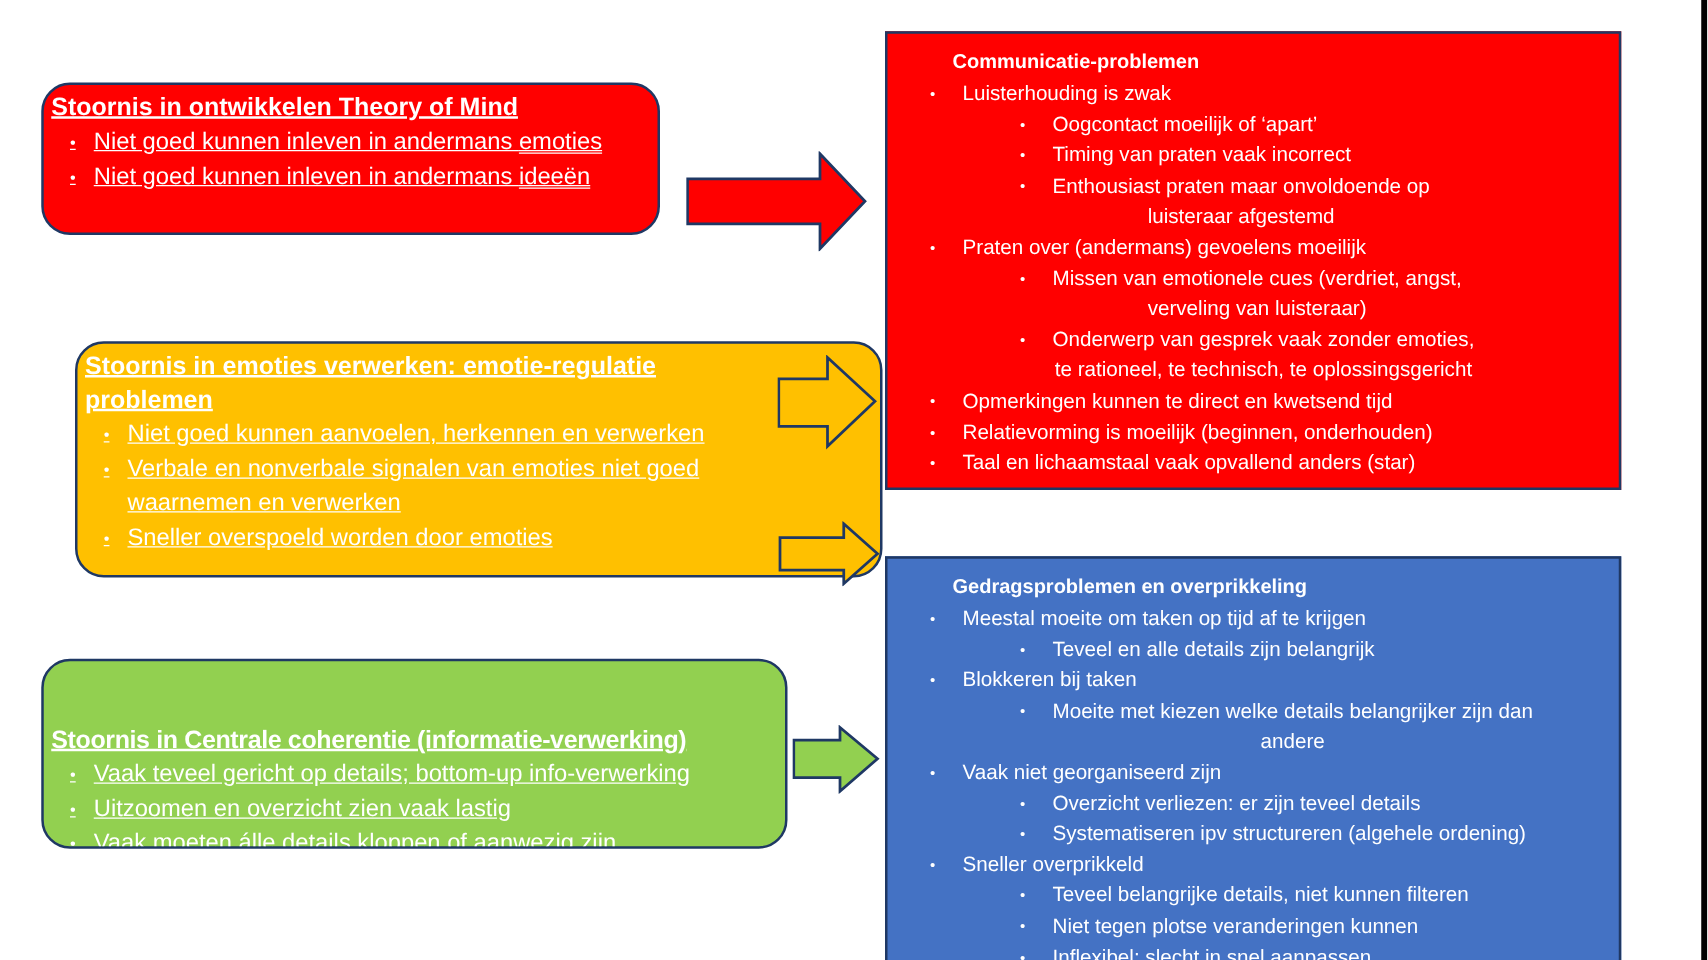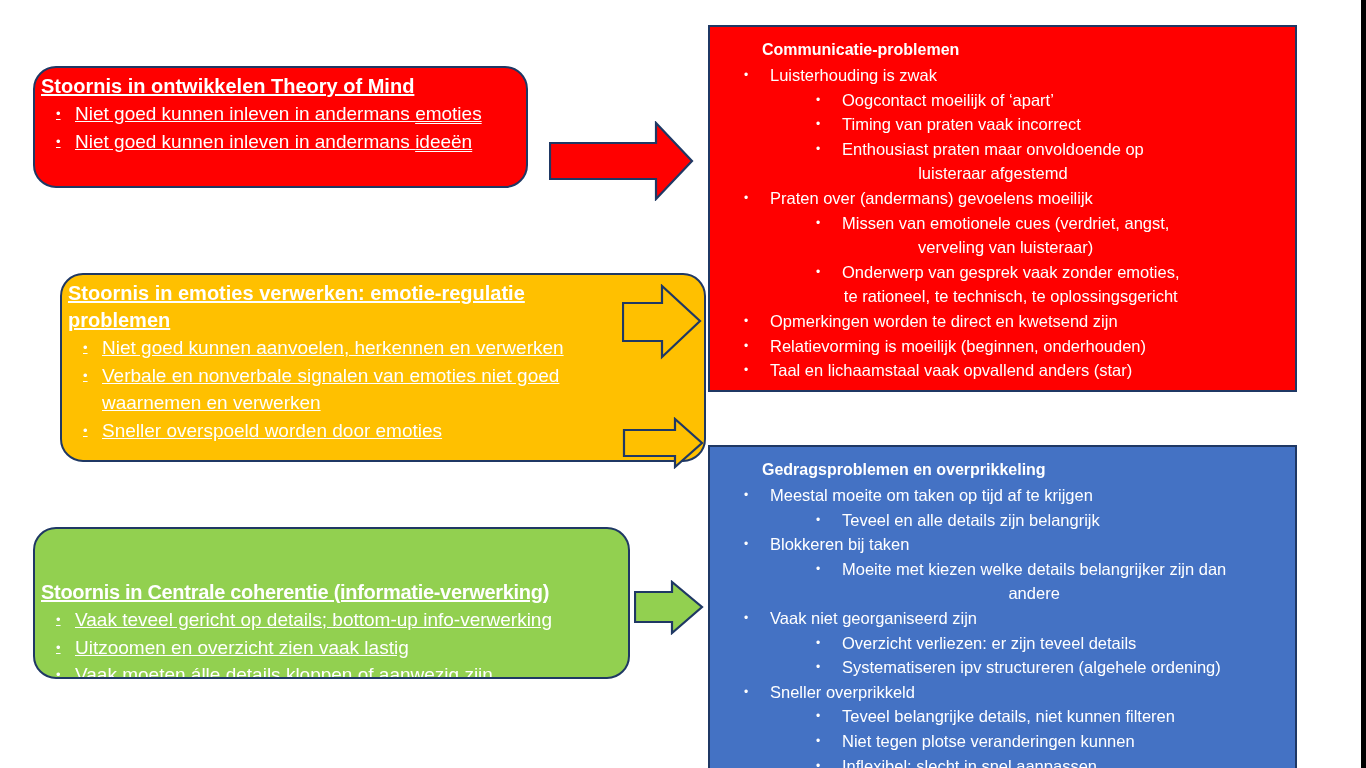--- a/index.html
+++ b/index.html
@@ -142,21 +142,21 @@
       <span class="txt">Missen van emotionele cues (verdriet, angst,
 verveling van luisteraar)</span>
     </div>
     <div class="item lvl2">
       <span class="dot">•</span>
       <span class="txt">Onderwerp van gesprek vaak zonder emoties,
 te rationeel, te technisch, te oplossingsgericht</span>
     </div>
     <div class="item lvl1">
       <span class="dot">•</span>
-      <span class="txt">Opmerkingen worden te direct en kwetsend zijn</span>
+      <span class="txt">Opmerkingen kunnen te direct en kwetsend tijd</span>
     </div>
     <div class="item lvl1">
       <span class="dot">•</span>
       <span class="txt">Relatievorming is moeilijk (beginnen, onderhouden)</span>
     </div>
     <div class="item lvl1">
       <span class="dot">•</span>
       <span class="txt">Taal en lichaamstaal vaak opvallend anders (star)</span>
     </div>
   </div>

